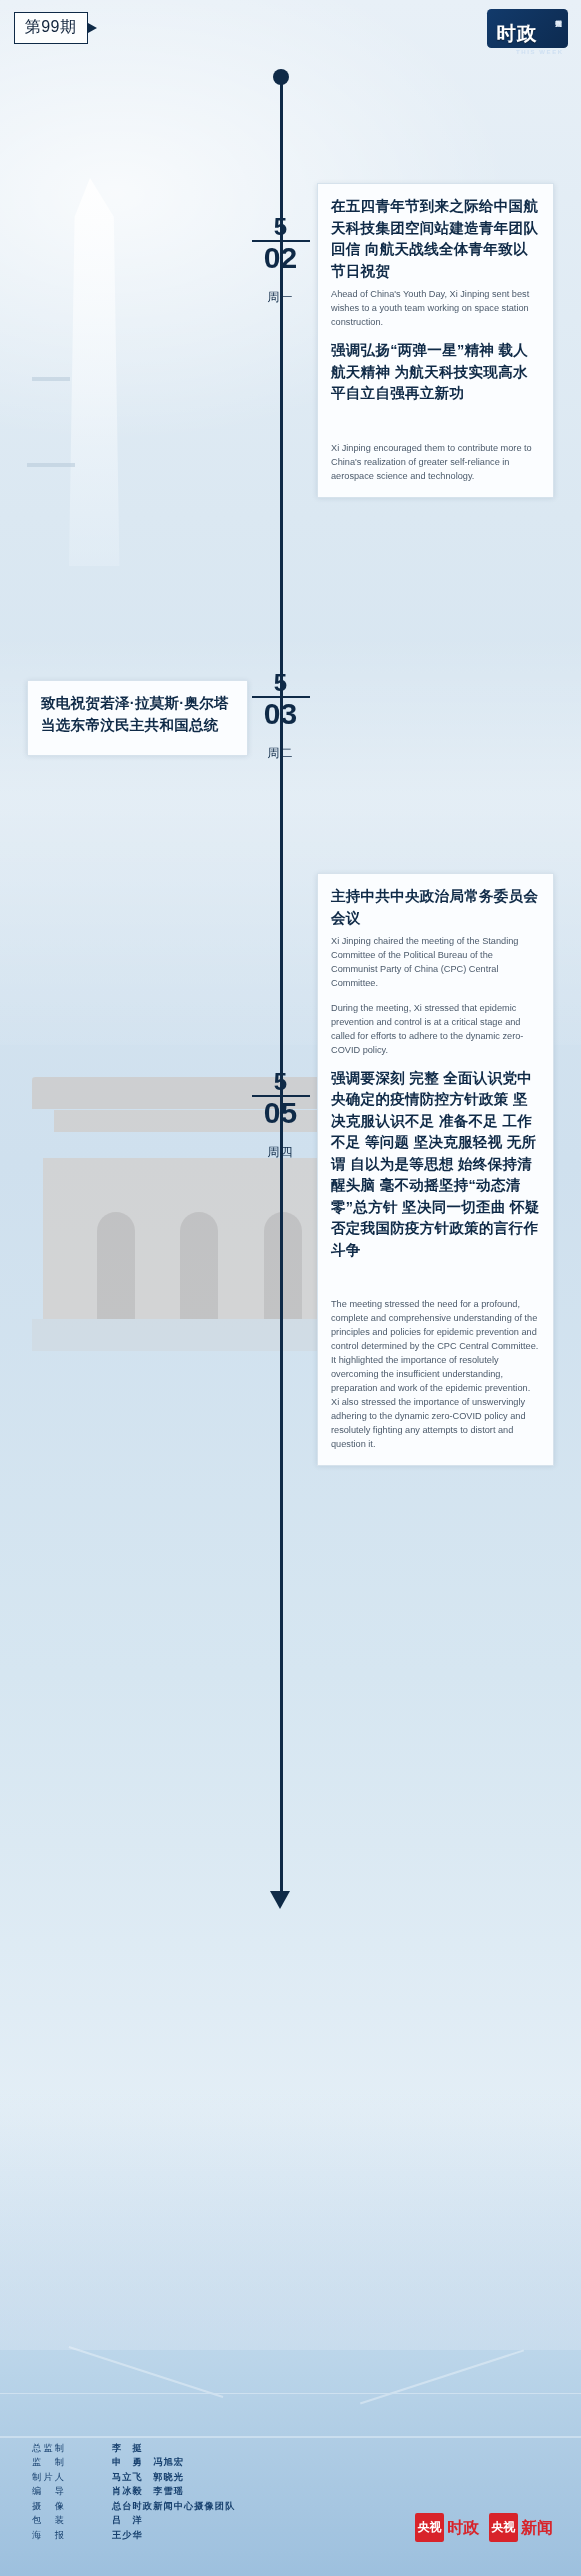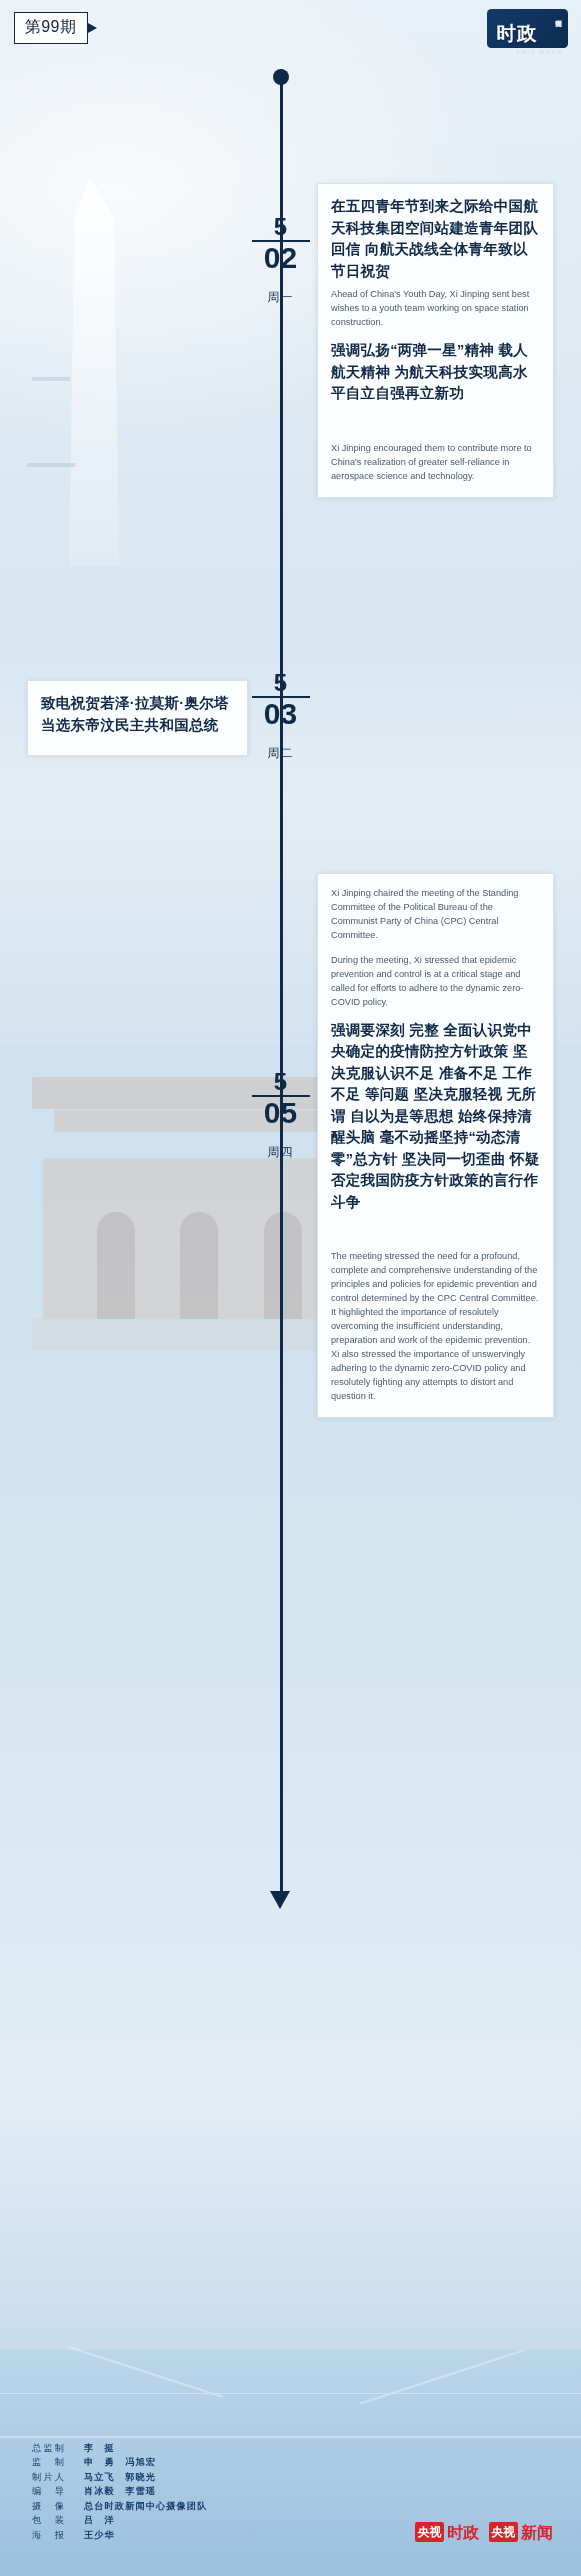--- a/index.html
+++ b/index.html
@@ -127,33 +127,33 @@
     margin:0 0 10.8px 0;
     font-size:9.2px; line-height:14px; color:#4b5a6b;
   }
   .card p.en:last-child { margin-bottom:0;margin-top:36px; }
 
   
   .credits {
     position:absolute; left:32px; bottom:34px;
     font-size:9.2px; line-height:14.5px; color:#17406e;
   }
-  .credits .row { display:flex; }
+  .credits .row { display:flex;gap:28px; }
   .credits .lbl { width:52px; letter-spacing:2.2px; }
   .credits .val { letter-spacing:1.1px;font-weight:bold; }
   .logos {
     position:absolute; right:29px; bottom:34px;
     display:flex; gap:9.7px; align-items:flex-end;
   }
   .logo {
     display:flex; align-items:center; gap:3.2px;
   }
   .logo .sq {
     background:#d8232a; color:#fff; font-weight:bold;
-    width:29px;height:20px; display:flex;align-items:center;justify-content:center;
+    width:29px;height:29px; display:flex;align-items:center;justify-content:center;
     font-size:12px; line-height:13px; border-radius:2.2px; text-align:center;
   }
   .logo .tx { color:#d8232a; font-weight:bold; font-size:16px; line-height:17px; }
 </style>
 </head>
 <body>
 
 <div class="page">
 
   <div class="bg-wash wash-top"></div>
@@ -224,20 +224,21 @@
     <p class="en">Ahead of China's Youth Day, Xi Jinping sent best wishes to a youth team working on space station construction.</p>
     <h3>强调弘扬“两弹一星”精神 载人航天精神 为航天科技实现高水平自立自强再立新功</h3>
     <p class="en">Xi Jinping encouraged them to contribute more to China's realization of greater self-reliance in aerospace science and technology.</p>
   </div>
 
   <div class="card" style="left:27px; top:680px; width:221px;">
     <h3>致电祝贺若泽·拉莫斯·奥尔塔当选东帝汶民主共和国总统</h3>
   </div>
 
   <div class="card" style="left:317px; top:873px; width:237px;">
+    <h3>主持中共中央政治局常务委员会会议</h3>
     <p class="en">Xi Jinping chaired the meeting of the Standing Committee of the Political Bureau of the Communist Party of China (CPC) Central Committee.</p>
     <p class="en">During the meeting, Xi stressed that epidemic prevention and control is at a critical stage and called for efforts to adhere to the dynamic zero-COVID policy.</p>
     <h3>强调要深刻 完整 全面认识党中央确定的疫情防控方针政策 坚决克服认识不足 准备不足 工作不足 等问题 坚决克服轻视 无所谓 自以为是等思想 始终保持清醒头脑 毫不动摇坚持“动态清零”总方针 坚决同一切歪曲 怀疑 否定我国防疫方针政策的言行作斗争</h3>
     <p class="en">The meeting stressed the need for a profound, complete and comprehensive understanding of the principles and policies for epidemic prevention and control determined by the CPC Central Committee. It highlighted the importance of resolutely overcoming the insufficient understanding, preparation and work of the epidemic prevention. Xi also stressed the importance of unswervingly adhering to the dynamic zero-COVID policy and resolutely fighting any attempts to distort and question it.</p>
   </div>
 
   <div class="credits">
     <div class="row">
       <span class="lbl">总监制</span>
       <span class="val">李　挺</span>

